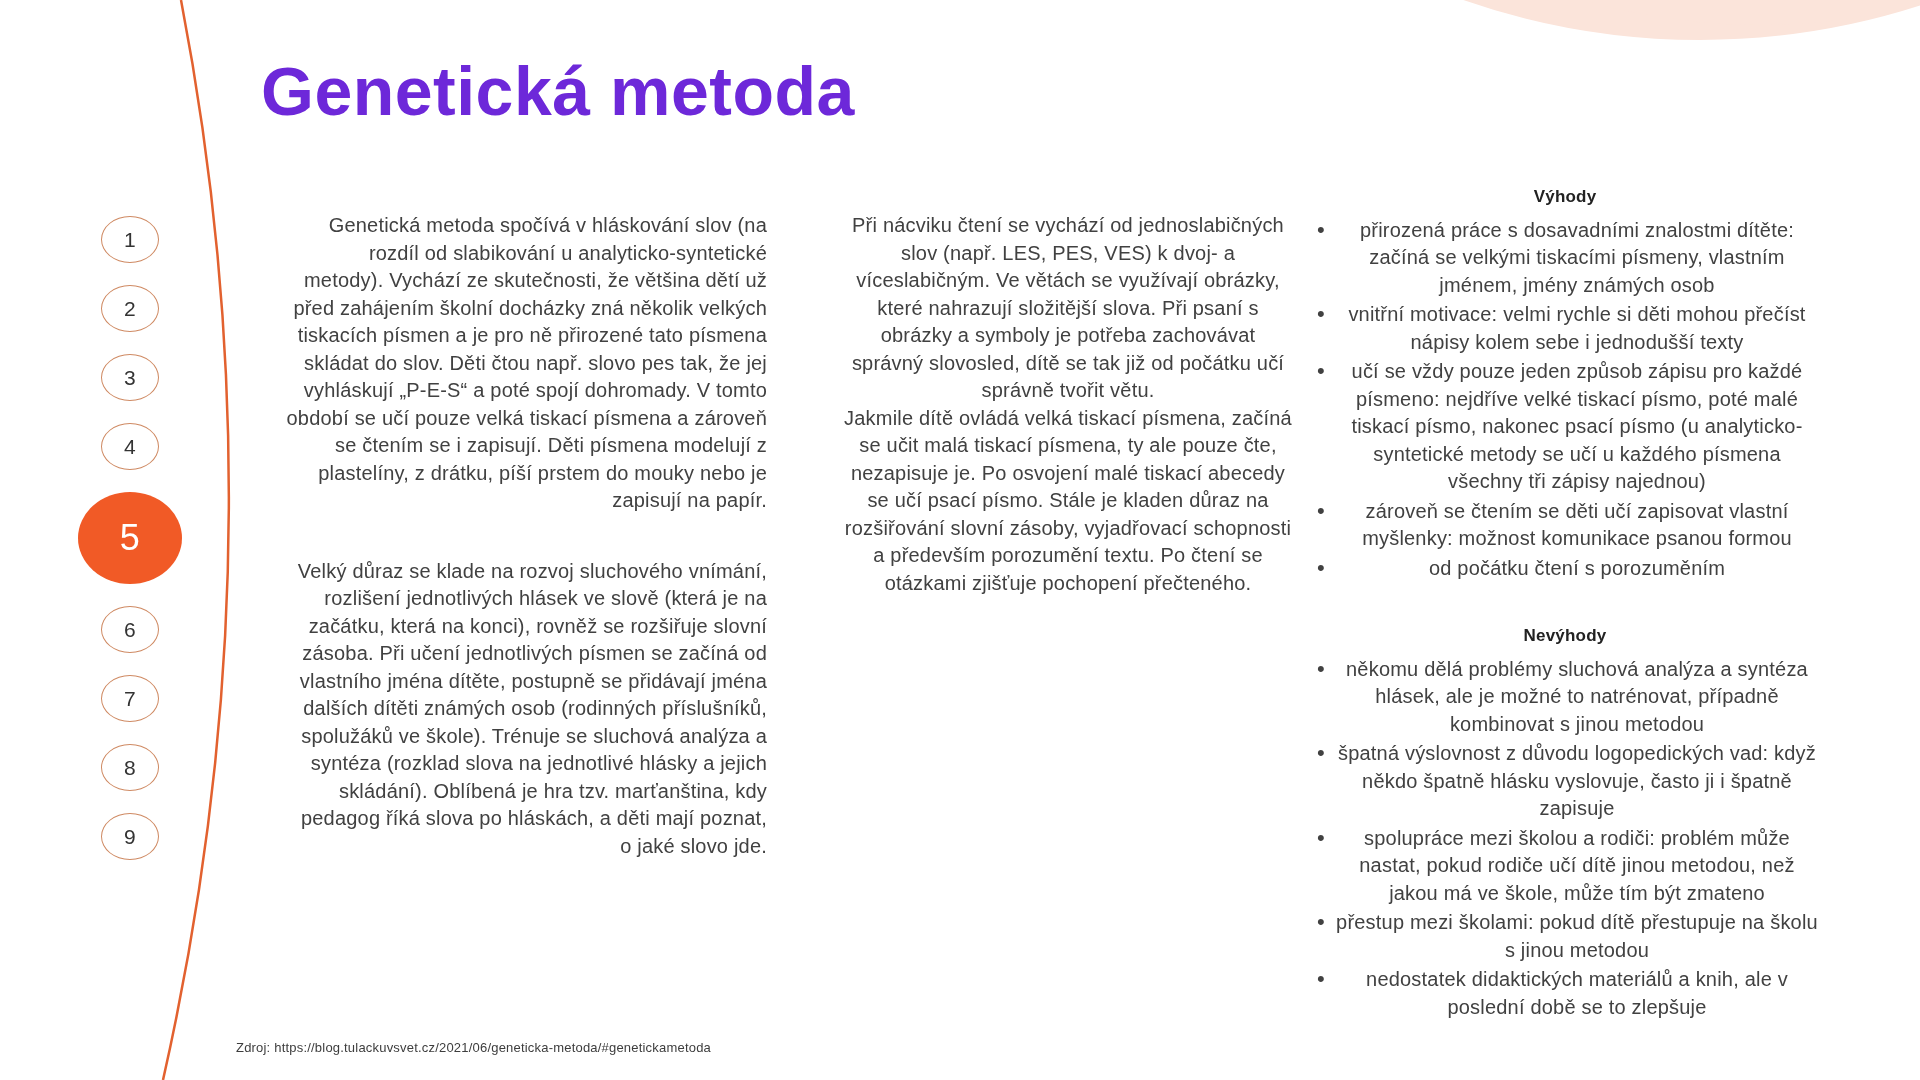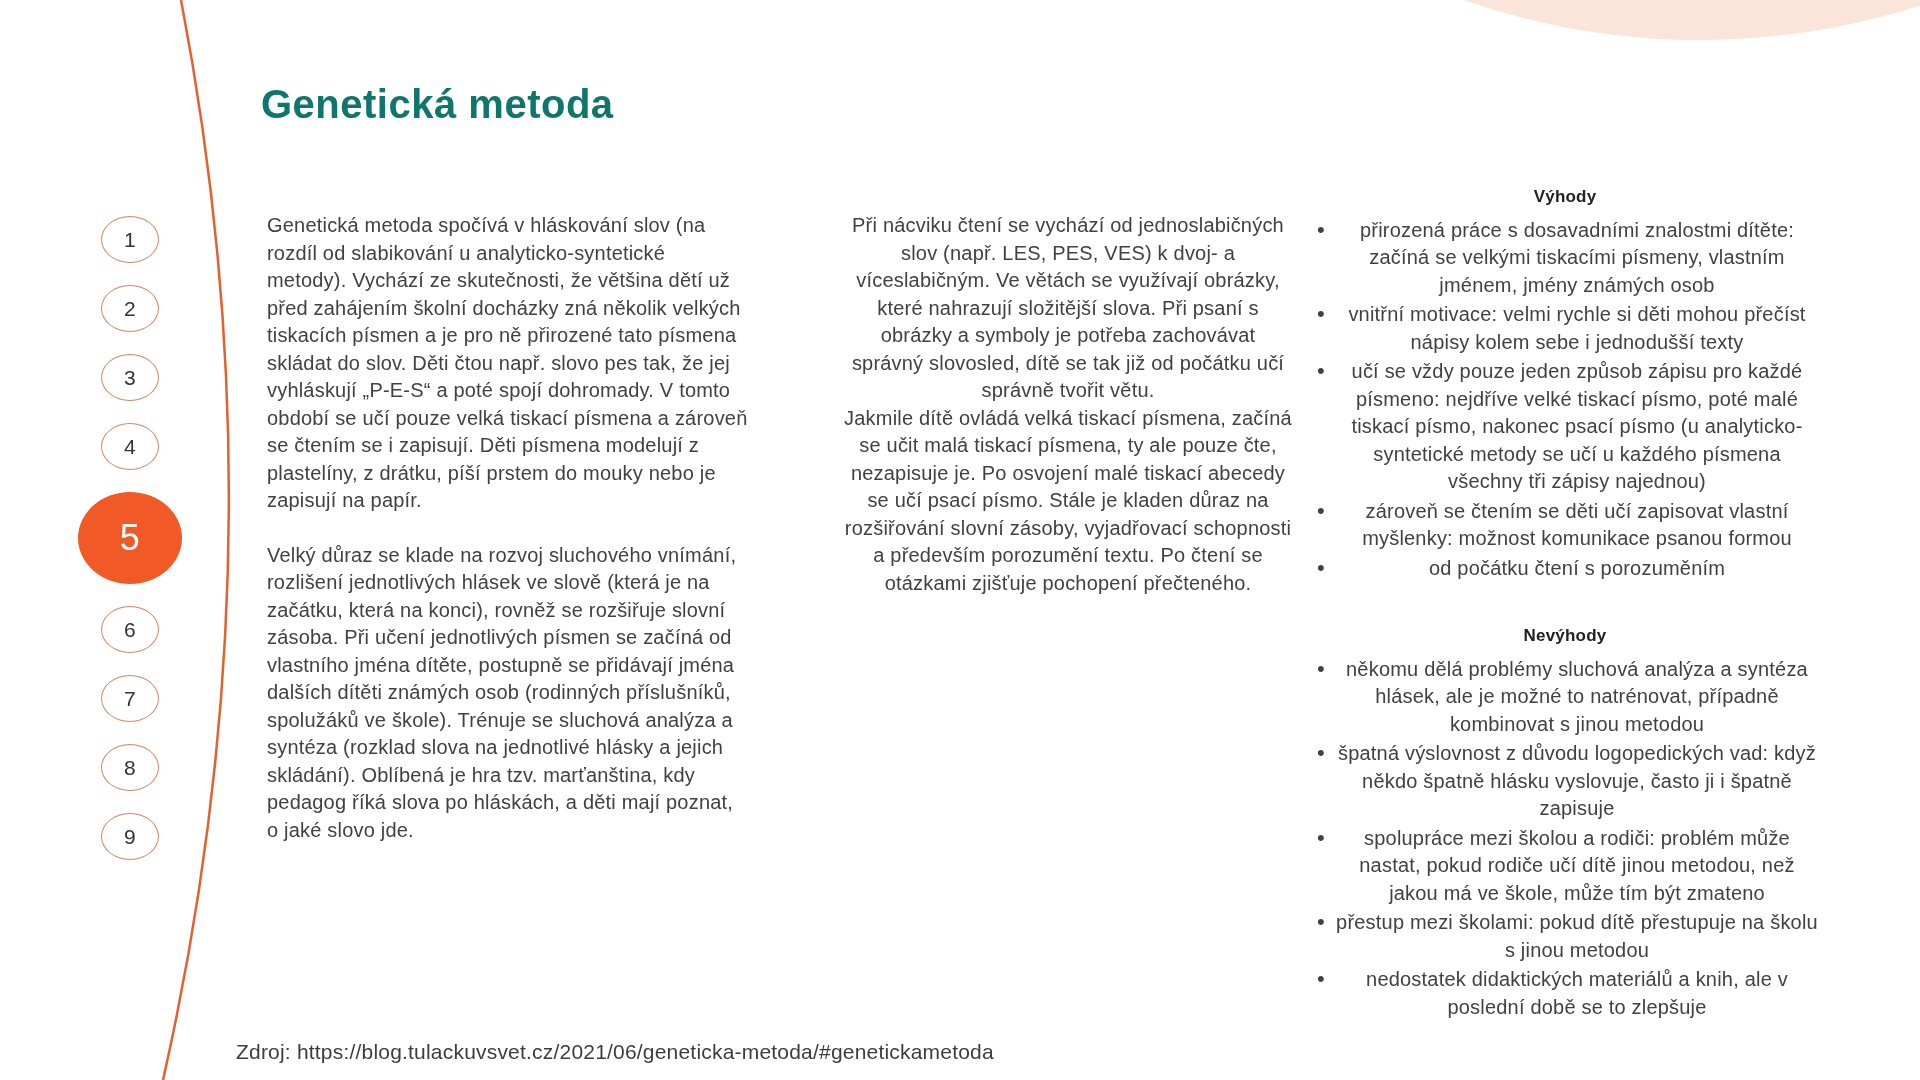--- a/index.html
+++ b/index.html
@@ -59,34 +59,33 @@
     background: #f15a26;
     border: none;
     color: #ffffff;
     font-size: 36px;
   }
 
   
   .slide-title {
     position: absolute;
     left: 261px; top: 52px;
-    font-size: 40px;
+    font-size: 68px;
     font-weight: 700;
-    color: #0f766e;
+    color: #6d28d9;
     letter-spacing: 0.5px;
     z-index: 2;
-    margin-top: 30px;
   }
 
   
   .col { position: absolute; top: 212px; font-size: 20px; line-height: 27.5px; letter-spacing: 0.2px; z-index: 2; }
   .col p { margin: 0; }
-  .col p + p.gap { margin-top: 27px; }
+  .col p + p.gap { margin-top: 43px; }
 
-  .col-left  { left: 267px; width: 482px; text-align: left; }
+  .col-left  { left: 285px; width: 482px; text-align: right; }
   .col-mid   { left: 844px; width: 448px; text-align: center; }
 
   .col-right { left: 1305px; top: 183px; width: 520px; text-align: center; }
   .col-right h3 {
     font-size: 17px;
     font-weight: 700;
     color: #222222;
     margin-bottom: 6px;
     letter-spacing: 0.2px;
   }
@@ -103,21 +102,21 @@
     position: absolute;
     left: 12px; top: -1px;
     font-size: 22px;
     color: #414141;
   }
 
   
   .source-line {
     position: absolute;
     left: 236px; top: 1040px;
-    font-size: 21px;
+    font-size: 13px;
     color: #3d3d3d;
     letter-spacing: 0.2px;
     z-index: 2;
   }
 </style>
 </head>
 <body>
 
 <div class="deco deco-ring"></div>
 <div class="deco deco-disc"></div>

